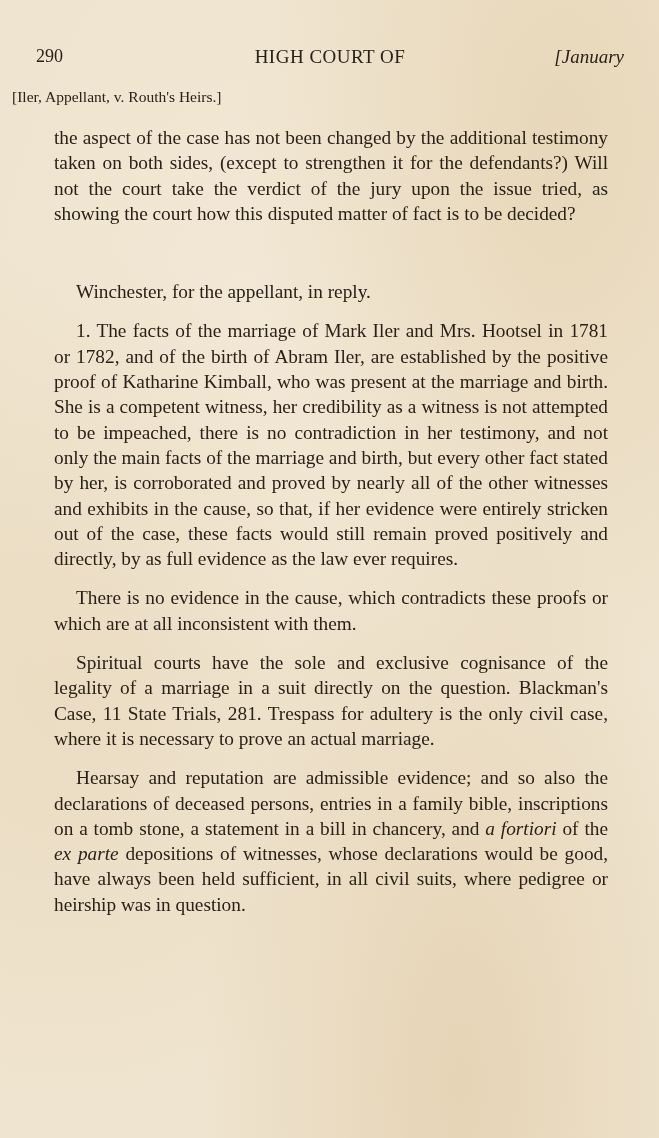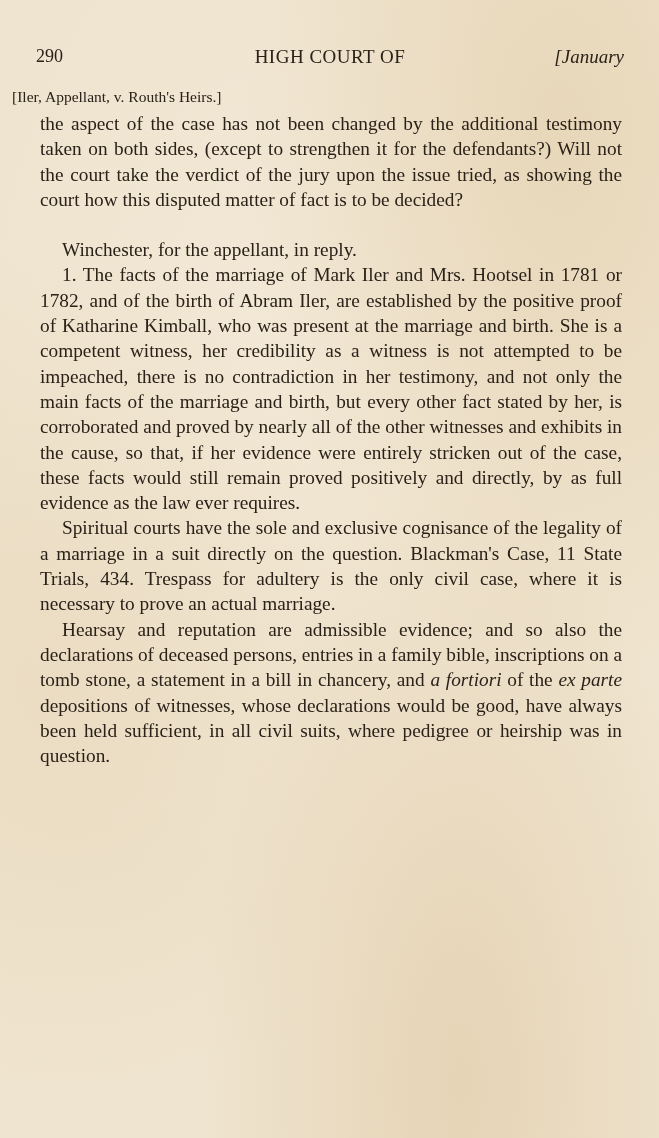--- a/index.html
+++ b/index.html
@@ -56,21 +56,21 @@
   }
   .body-text {
     position: absolute;
     top: 99px;
     left: 40px;
     width: 582px;
     font-size: 19.3px;
     line-height: 25.3px;
     text-align: justify;
   }
-  .para { margin: 0; }
+  .para { margin: 14px; }
   .indent { text-indent: 22px; font-family: Liberation Serif, serif; }
   .gap { height: 25px; }
   em { font-style: italic; }
 </style>
 </head>
 <body>
 
 <div class="page">
 
   <div class="running-head">
@@ -79,17 +79,18 @@
     <span class="month">[January</span>
   </div>
 
   <div class="case-caption">[Iler, Appellant, v. Routh's Heirs.]</div>
 
   <div class="body-text">
     <p class="para">the aspect of the case has not been changed by the additional testimony taken on both sides, (except to strengthen it for the defendants?) Will not the court take the verdict of the jury upon the issue tried, as showing the court how this disputed matter of fact is to be decided?</p>
     <div class="gap"></div>
     <p class="para indent">Winchester, for the appellant, in reply.</p>
     <p class="para indent">1. The facts of the marriage of Mark Iler and Mrs. Hootsel in 1781 or 1782, and of the birth of Abram Iler, are established by the positive proof of Katharine Kimball, who was present at the marriage and birth. She is a competent witness, her credibility as a witness is not attempted to be impeached, there is no contradiction in her testimony, and not only the main facts of the marriage and birth, but every other fact stated by her, is corroborated and proved by nearly all of the other witnesses and exhibits in the cause, so that, if her evidence were entirely stricken out of the case, these facts would still remain proved positively and directly, by as full evidence as the law ever requires.</p>
-    <p class="para indent">Spiritual courts have the sole and exclusive cognisance of the legality of a marriage in a suit directly on the question. Blackman's Case, 11 State Trials, 434. Trespass for adultery is the only civil case, where it is necessary to prove an actual marriage.</p>
+    <p class="para indent">There is no evidence in the cause, which contradicts these proofs or which are at all inconsistent with them.</p>
+    <p class="para indent">Spiritual courts have the sole and exclusive cognisance of the legality of a marriage in a suit directly on the question. Blackman's Case, 11 State Trials, 281. Trespass for adultery is the only civil case, where it is necessary to prove an actual marriage.</p>
     <p class="para indent"><span>Hearsay and reputation are admissible evidence; and so also the declarations of deceased persons, entries in a family bible, inscriptions on a tomb stone, a statement in a bill in chancery, and </span><em>a fortiori</em><span> of the </span><em>ex parte</em><span> depositions of witnesses, whose declarations would be good, have always been held sufficient, in all civil suits, where pedigree or heirship was in question.</span></p>
   </div>
 
 </div>
 
 </body></html>

